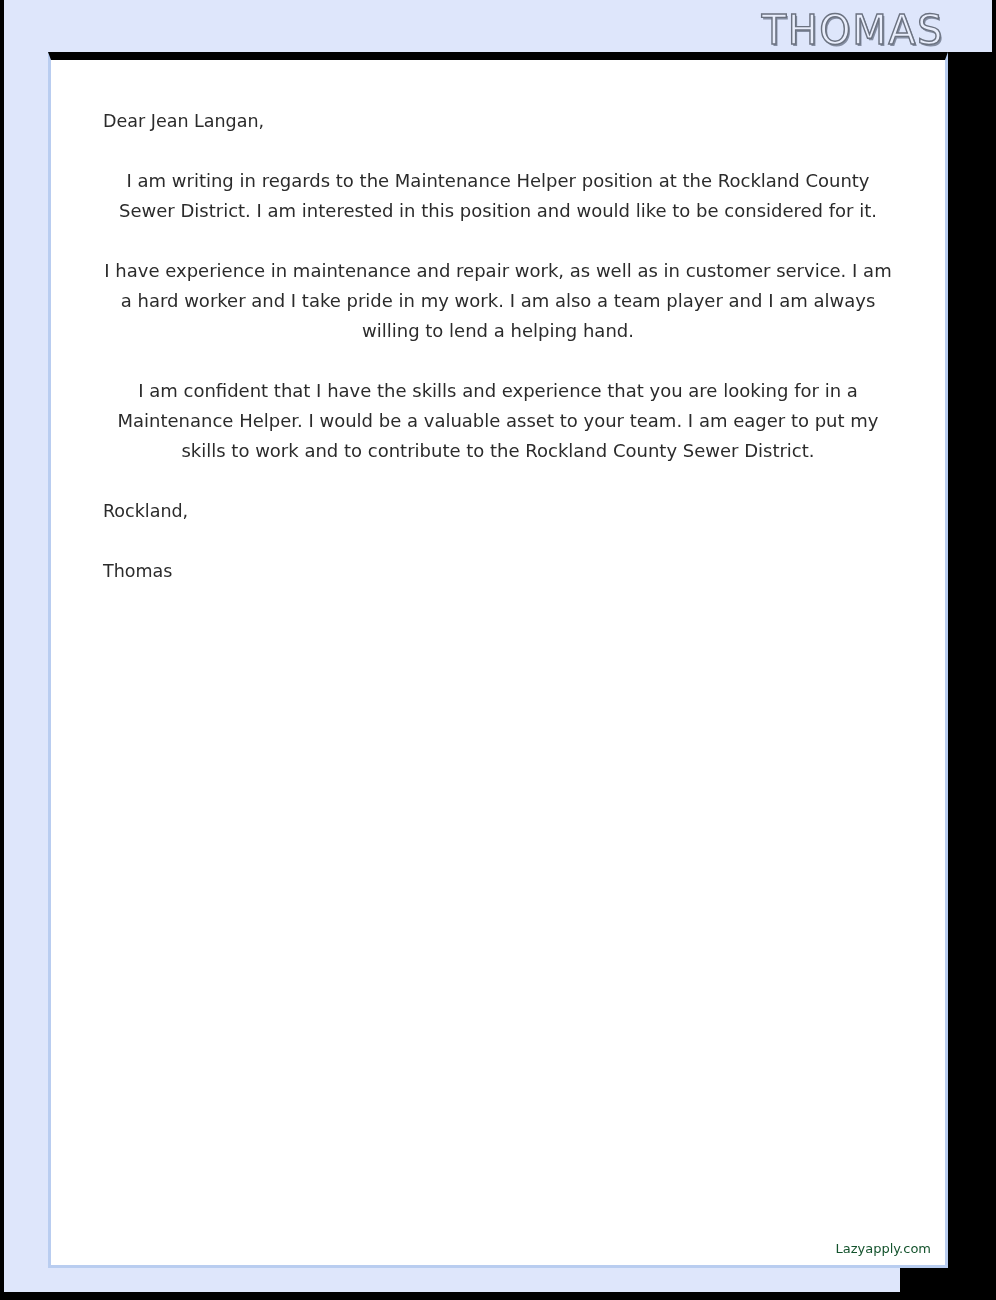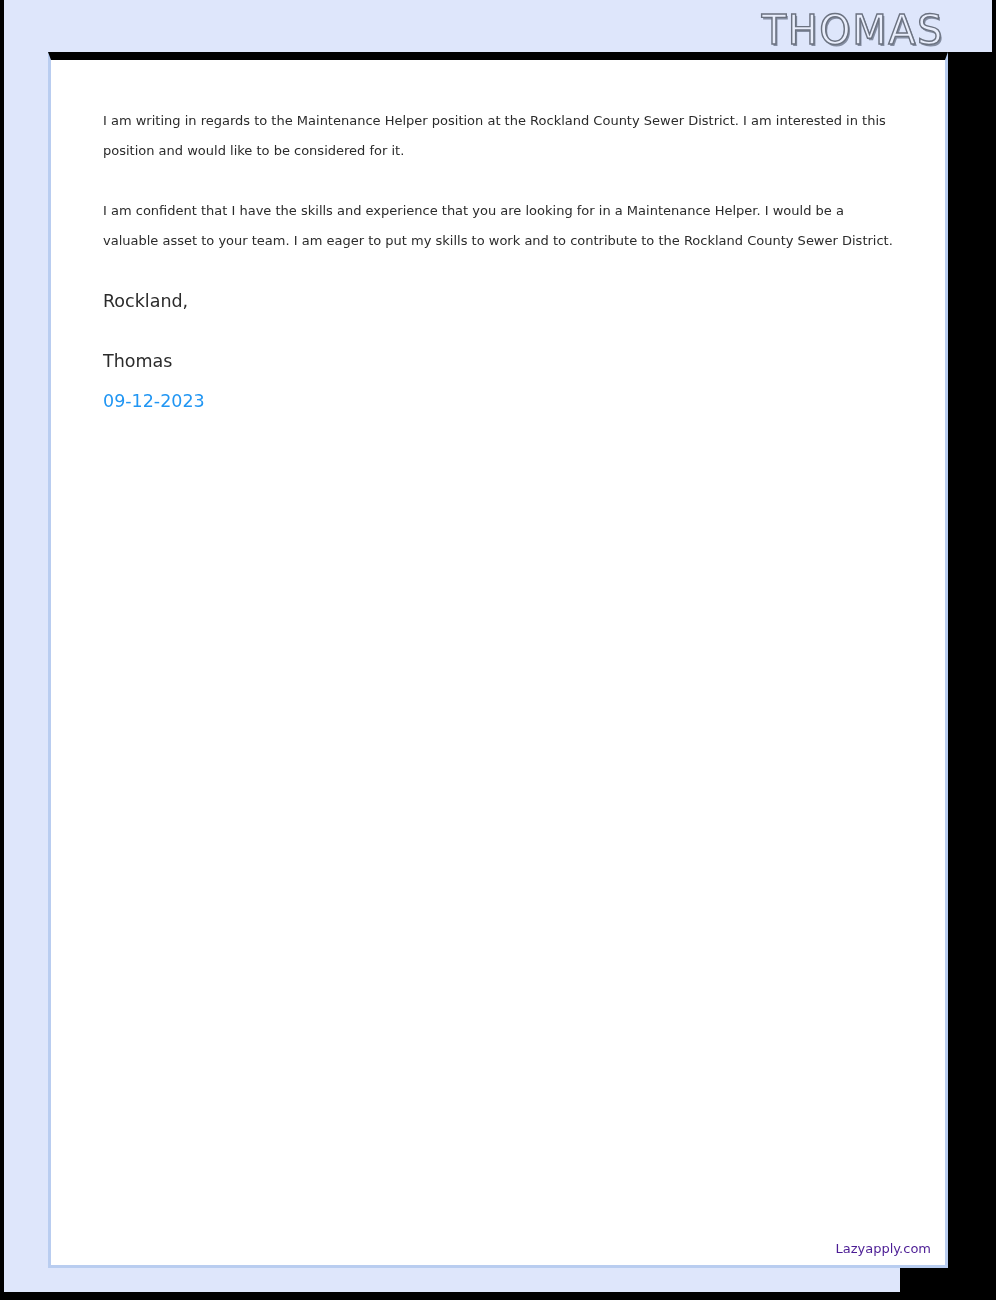--- a/index.html
+++ b/index.html
@@ -88,26 +88,27 @@
 
   .salutation {
     font-size: 17.5px;
     line-height: 30px;
     color: #2b2b2b;
     margin: 0 0 30px 0;
     font-family: "DejaVu Sans", sans-serif;
   }
 
   .paragraph {
-    font-size: 13px;
+    font-size: 18px;
     line-height: 30px;
     color: #2b2b2b;
     margin: 0 0 30px 0;
     font-family: "DejaVu Sans", sans-serif;
     max-width: 800px;
+    text-align: center;
   }
 
   .closing-line {
     font-size: 17.5px;
     line-height: 30px;
     color: #2b2b2b;
     margin: 0 0 30px 0;
     font-family: "DejaVu Sans", sans-serif;
   }
 
@@ -126,48 +127,49 @@
     margin: 0;
     font-family: "DejaVu Sans", sans-serif;
   }
 
   .card-footer {
     position: absolute;
     right: 14px;
     bottom: 7px;
     font-size: 13px;
     line-height: 18px;
-    color: #4c1d95;
+    color: #14532d;
     font-family: "DejaVu Sans", sans-serif;
     padding-left: 45px;
   }
 </style>
 </head>
 <body>
 
 <div class="page-frame">
   <div class="backdrop"></div>
 
   <div class="header-band">
     <div class="letterhead-name">THOMAS</div>
   </div>
 
   <div class="letter-card">
     <div class="letter-body">
 
+      <p class="salutation">Dear Jean Langan,</p>
 
       <p class="paragraph">I am writing in regards to the Maintenance Helper position at the Rockland County Sewer District. I am interested in this position and would like to be considered for it.</p>
 
+      <p class="paragraph">I have experience in maintenance and repair work, as well as in customer service. I am a hard worker and I take pride in my work. I am also a team player and I am always willing to lend a helping hand.</p>
 
       <p class="paragraph">I am confident that I have the skills and experience that you are looking for in a Maintenance Helper. I would be a valuable asset to your team. I am eager to put my skills to work and to contribute to the Rockland County Sewer District.</p>
 
 
       <p class="closing-line">Rockland,</p>
 
       <p class="signature-name">Thomas</p>
 
-      <p class="signature-date">09-12-2023</p>
 
     </div>
 
     <div class="card-footer">Lazyapply.com</div>
   </div>
 </div>
 
 </body></html>

